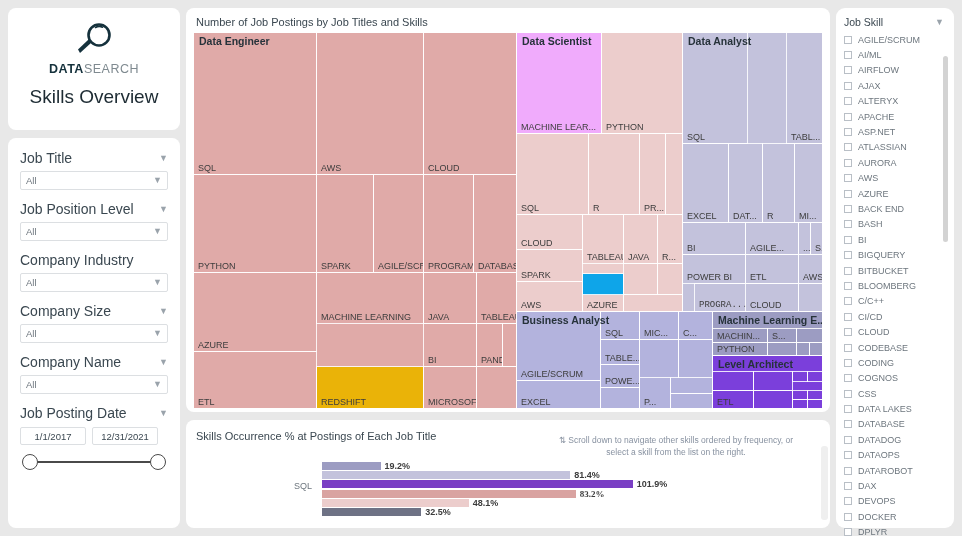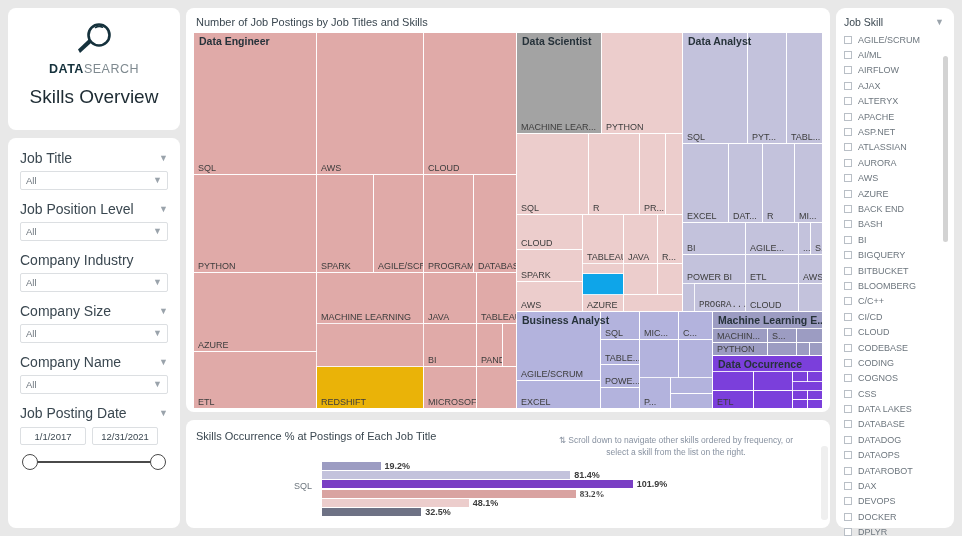--- a/index.html
+++ b/index.html
@@ -240,21 +240,21 @@
         <div class="tm" style="left: 123px; top: 334px; width: 106px; height: 41px; background: #eab308; outline: rgba(255, 255, 255, 0.85) solid 0.8px; outline-offset: -0.8px;">
           <span class="tm-lbl">REDSHIFT</span>
         </div>
         <div class="tm" style="left: 230px; top: 334px; width: 52px; height: 41px; background: rgb(224, 170, 168); outline: rgba(255, 255, 255, 0.85) solid 0.8px; outline-offset: -0.8px;">
           <span class="tm-lbl">MICROSOFT</span>
         </div>
         <div class="tm" style="left: 283px; top: 334px; width: 39px; height: 41px; background: rgb(224, 170, 168); outline: rgba(255, 255, 255, 0.85) solid 0.8px; outline-offset: -0.8px;"></div>
         <span class="tm-grp-lbl">Data Engineer</span>
       </div>
       <div class="tm" style="left: 323px; top: 0px; width: 165px; height: 278px; background: rgb(236, 205, 204);">
-        <div class="tm" style="left: 0px; top: 0px; width: 84px; height: 100px; background: #a3a3a3; outline: rgba(255, 255, 255, 0.85) solid 0.8px; outline-offset: -0.8px;">
+        <div class="tm" style="left: 0px; top: 0px; width: 84px; height: 100px; background: #f0abfc; outline: rgba(255, 255, 255, 0.85) solid 0.8px; outline-offset: -0.8px;">
           <span class="tm-lbl">MACHINE LEAR...</span>
         </div>
         <div class="tm" style="left: 85px; top: 0px; width: 80px; height: 100px; background: rgb(236, 205, 204); outline: rgba(255, 255, 255, 0.85) solid 0.8px; outline-offset: -0.8px;">
           <span class="tm-lbl">PYTHON</span>
         </div>
         <div class="tm" style="left: 0px; top: 101px; width: 71px; height: 80px; background: rgb(236, 205, 204); outline: rgba(255, 255, 255, 0.85) solid 0.8px; outline-offset: -0.8px;">
           <span class="tm-lbl">SQL</span>
         </div>
         <div class="tm" style="left: 72px; top: 101px; width: 50px; height: 80px; background: rgb(236, 205, 204); outline: rgba(255, 255, 255, 0.85) solid 0.8px; outline-offset: -0.8px;">
           <span class="tm-lbl">R</span>
@@ -288,23 +288,20 @@
         </div>
         <div class="tm" style="left: 66px; top: 262px; width: 40px; height: 16px; background: rgb(236, 205, 204); outline: rgba(255, 255, 255, 0.85) solid 0.8px; outline-offset: -0.8px;">
           <span class="tm-lbl">AZURE</span>
         </div>
         <div class="tm" style="left: 107px; top: 262px; width: 58px; height: 16px; background: rgb(236, 205, 204); outline: rgba(255, 255, 255, 0.85) solid 0.8px; outline-offset: -0.8px;"></div>
         <span class="tm-grp-lbl">Data Scientist</span>
       </div>
       <div class="tm" style="left: 489px; top: 0px; width: 139px; height: 278px; background: rgb(195, 194, 220);">
         <div class="tm" style="left: 0px; top: 0px; width: 64px; height: 110px; background: rgb(195, 194, 220); outline: rgba(255, 255, 255, 0.85) solid 0.8px; outline-offset: -0.8px;">
           <span class="tm-lbl">SQL</span>
-        </div>
-        <div class="tm" style="left: 65px; top: 0px; width: 38px; height: 110px; background: rgb(195, 194, 220); outline: rgba(255, 255, 255, 0.85) solid 0.8px; outline-offset: -0.8px;">
-          <span class="tm-lbl">PYT...</span>
         </div>
         <div class="tm" style="left: 104px; top: 0px; width: 35px; height: 110px; background: rgb(195, 194, 220); outline: rgba(255, 255, 255, 0.85) solid 0.8px; outline-offset: -0.8px;">
           <span class="tm-lbl">TABL...</span>
         </div>
         <div class="tm" style="left: 0px; top: 111px; width: 45px; height: 78px; background: rgb(195, 194, 220); outline: rgba(255, 255, 255, 0.85) solid 0.8px; outline-offset: -0.8px;">
           <span class="tm-lbl">EXCEL</span>
         </div>
         <div class="tm" style="left: 46px; top: 111px; width: 33px; height: 78px; background: rgb(195, 194, 220); outline: rgba(255, 255, 255, 0.85) solid 0.8px; outline-offset: -0.8px;">
           <span class="tm-lbl">DAT...</span>
         </div>
@@ -398,21 +395,21 @@
         <div class="tm" style="left: 80px; top: 16px; width: 14px; height: 9px; background: rgb(123, 63, 219); outline: rgba(255, 255, 255, 0.85) solid 0.8px; outline-offset: -0.8px;"></div>
         <div class="tm" style="left: 95px; top: 16px; width: 14px; height: 9px; background: rgb(123, 63, 219); outline: rgba(255, 255, 255, 0.85) solid 0.8px; outline-offset: -0.8px;"></div>
         <div class="tm" style="left: 0px; top: 35px; width: 40px; height: 17px; background: rgb(123, 63, 219); outline: rgba(255, 255, 255, 0.85) solid 0.8px; outline-offset: -0.8px;">
           <span class="tm-lbl">ETL</span>
         </div>
         <div class="tm" style="left: 41px; top: 35px; width: 38px; height: 17px; background: rgb(123, 63, 219); outline: rgba(255, 255, 255, 0.85) solid 0.8px; outline-offset: -0.8px;"></div>
         <div class="tm" style="left: 80px; top: 35px; width: 14px; height: 8px; background: rgb(123, 63, 219); outline: rgba(255, 255, 255, 0.85) solid 0.8px; outline-offset: -0.8px;"></div>
         <div class="tm" style="left: 95px; top: 35px; width: 14px; height: 8px; background: rgb(123, 63, 219); outline: rgba(255, 255, 255, 0.85) solid 0.8px; outline-offset: -0.8px;"></div>
         <div class="tm" style="left: 80px; top: 44px; width: 14px; height: 8px; background: rgb(123, 63, 219); outline: rgba(255, 255, 255, 0.85) solid 0.8px; outline-offset: -0.8px;"></div>
         <div class="tm" style="left: 95px; top: 44px; width: 14px; height: 8px; background: rgb(123, 63, 219); outline: rgba(255, 255, 255, 0.85) solid 0.8px; outline-offset: -0.8px;"></div>
-        <span class="tm-grp-lbl">Data Occurrence</span>
+        <span class="tm-grp-lbl">Level Architect</span>
       </div>
     </div>
 </div>
 
 <div id="bar-card" class="card">
   <div id="bar-title">Skills Occurrence % at Postings of Each Job Title</div>
   <div id="scroll-hint">⇅ Scroll down to navigate other skills ordered by frequency, or select a skill from the list on the right.</div>
   <div id="bar-plot">
       <span class="bar-cat-label" style="left: 100px; top: 24.9px;">SQL</span>
       <div class="bar" style="left: 128px; top: 6px; width: 58.56px; background: rgb(156, 156, 194);"></div>

